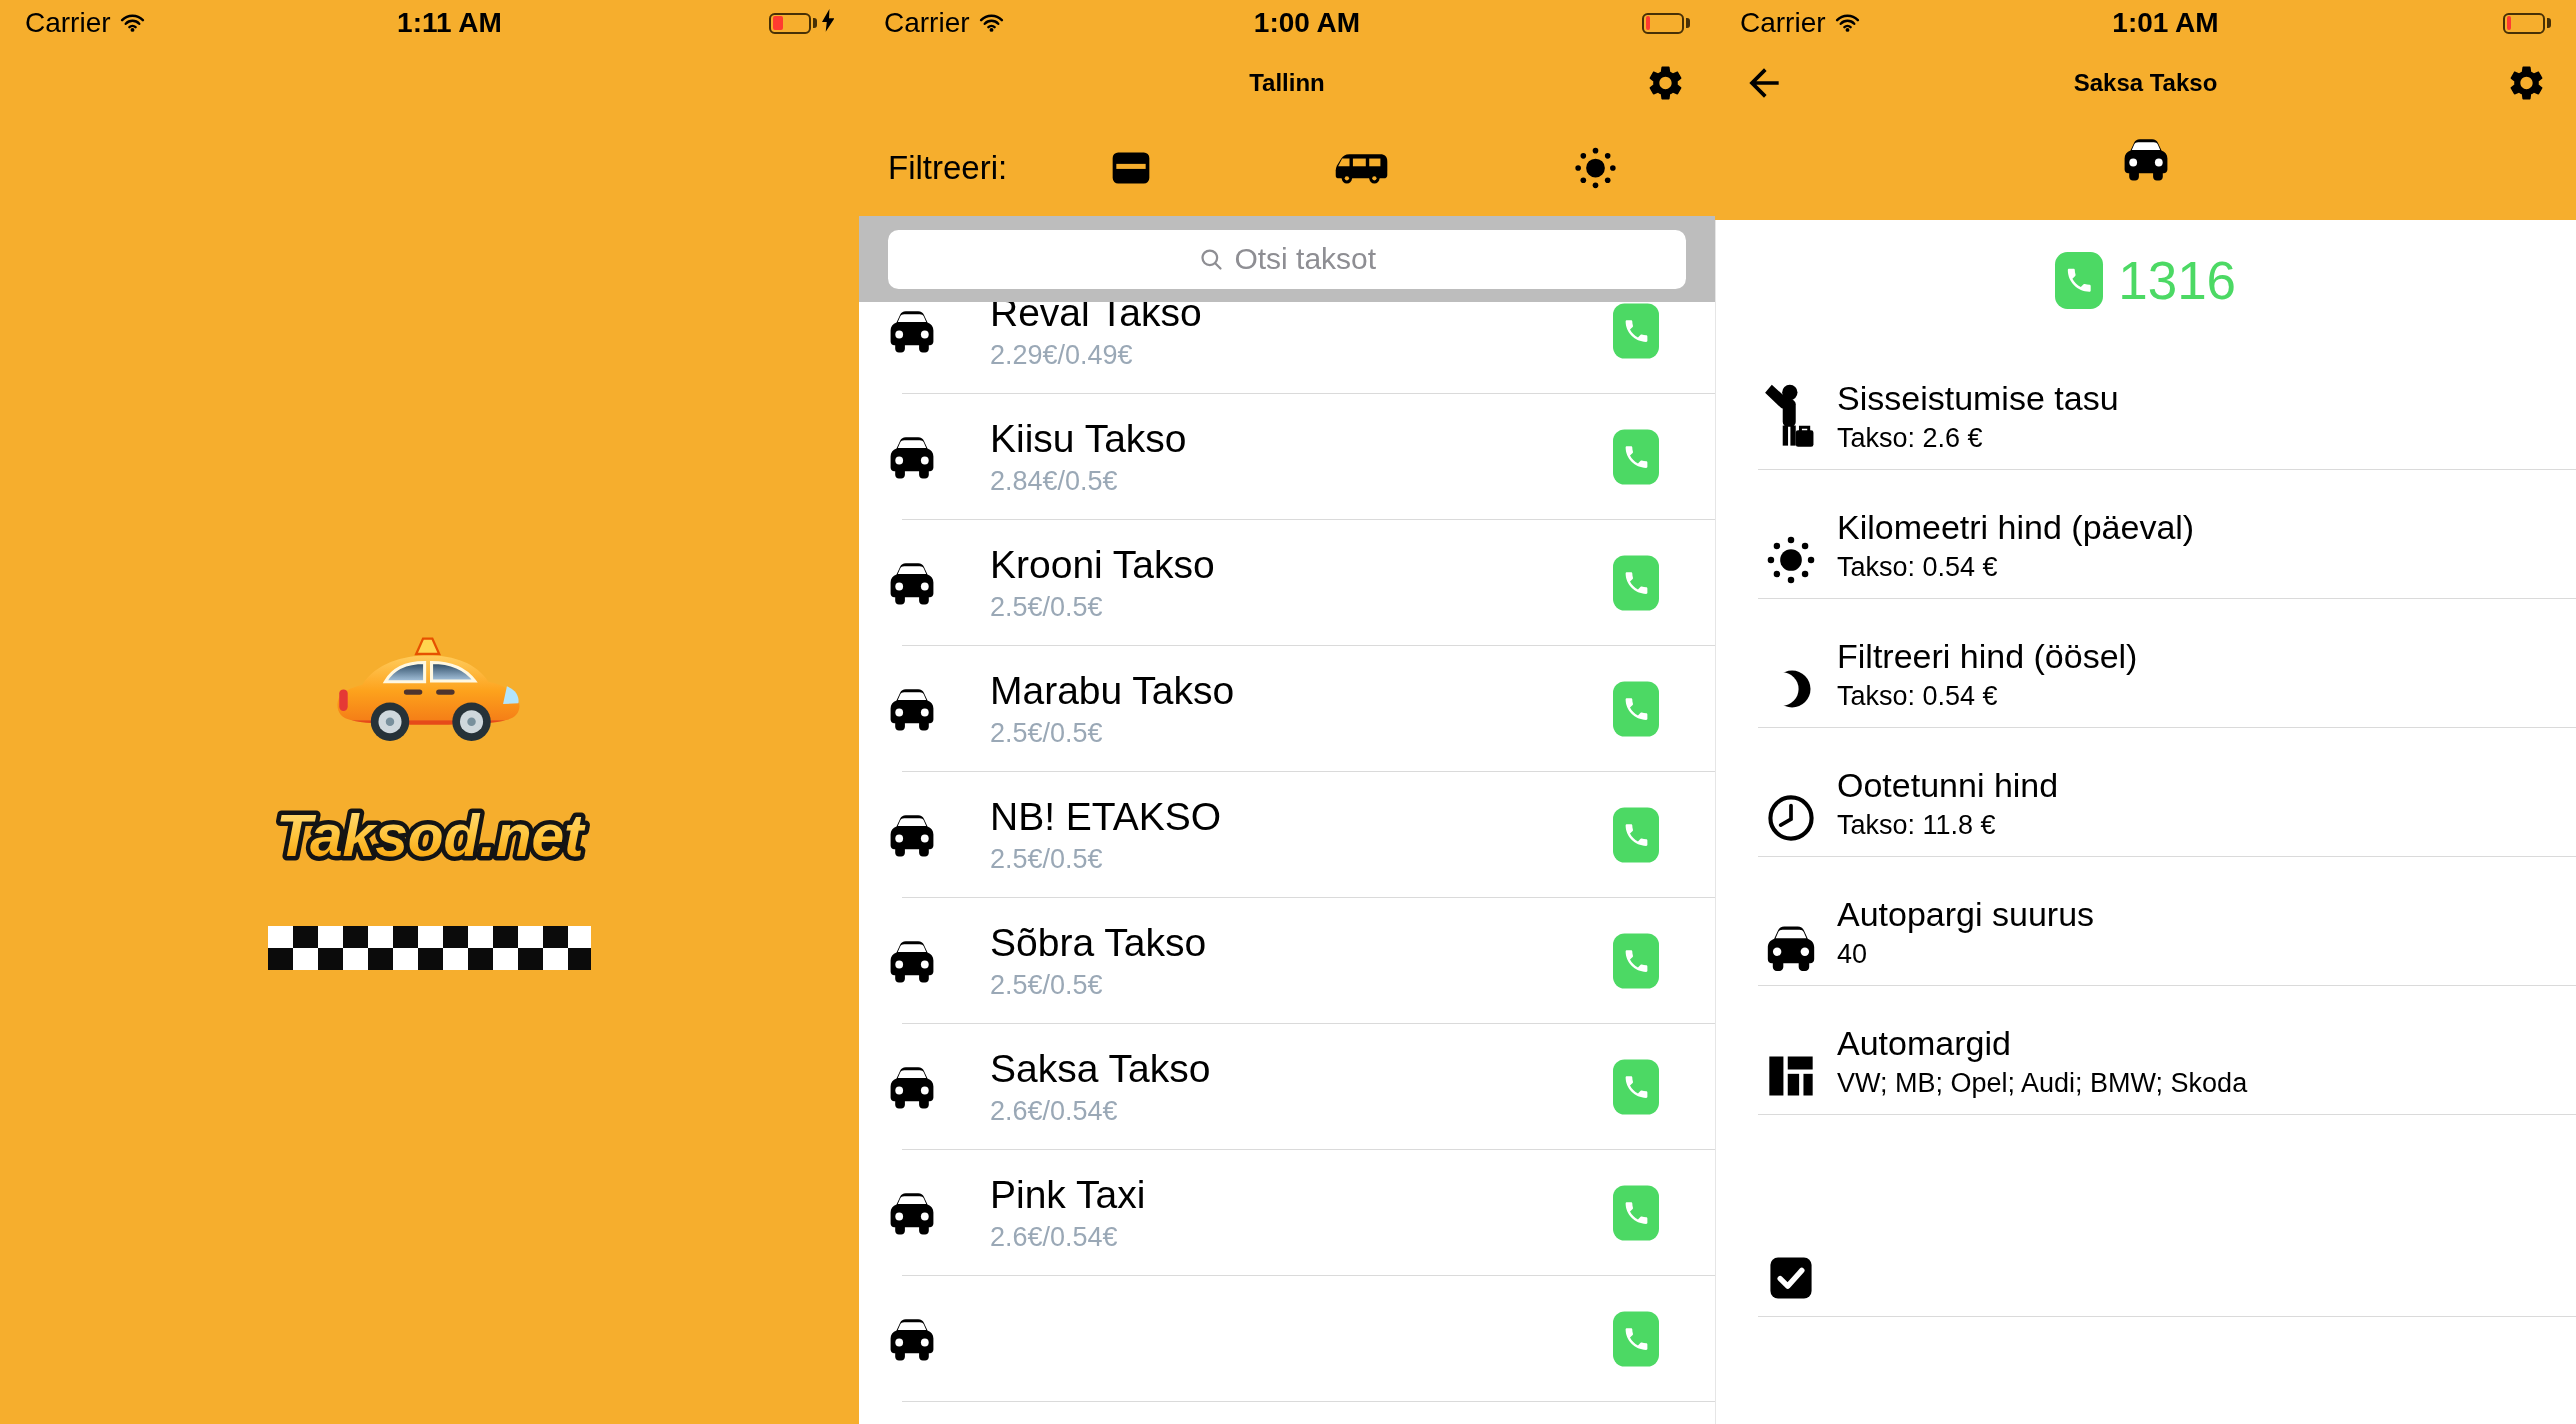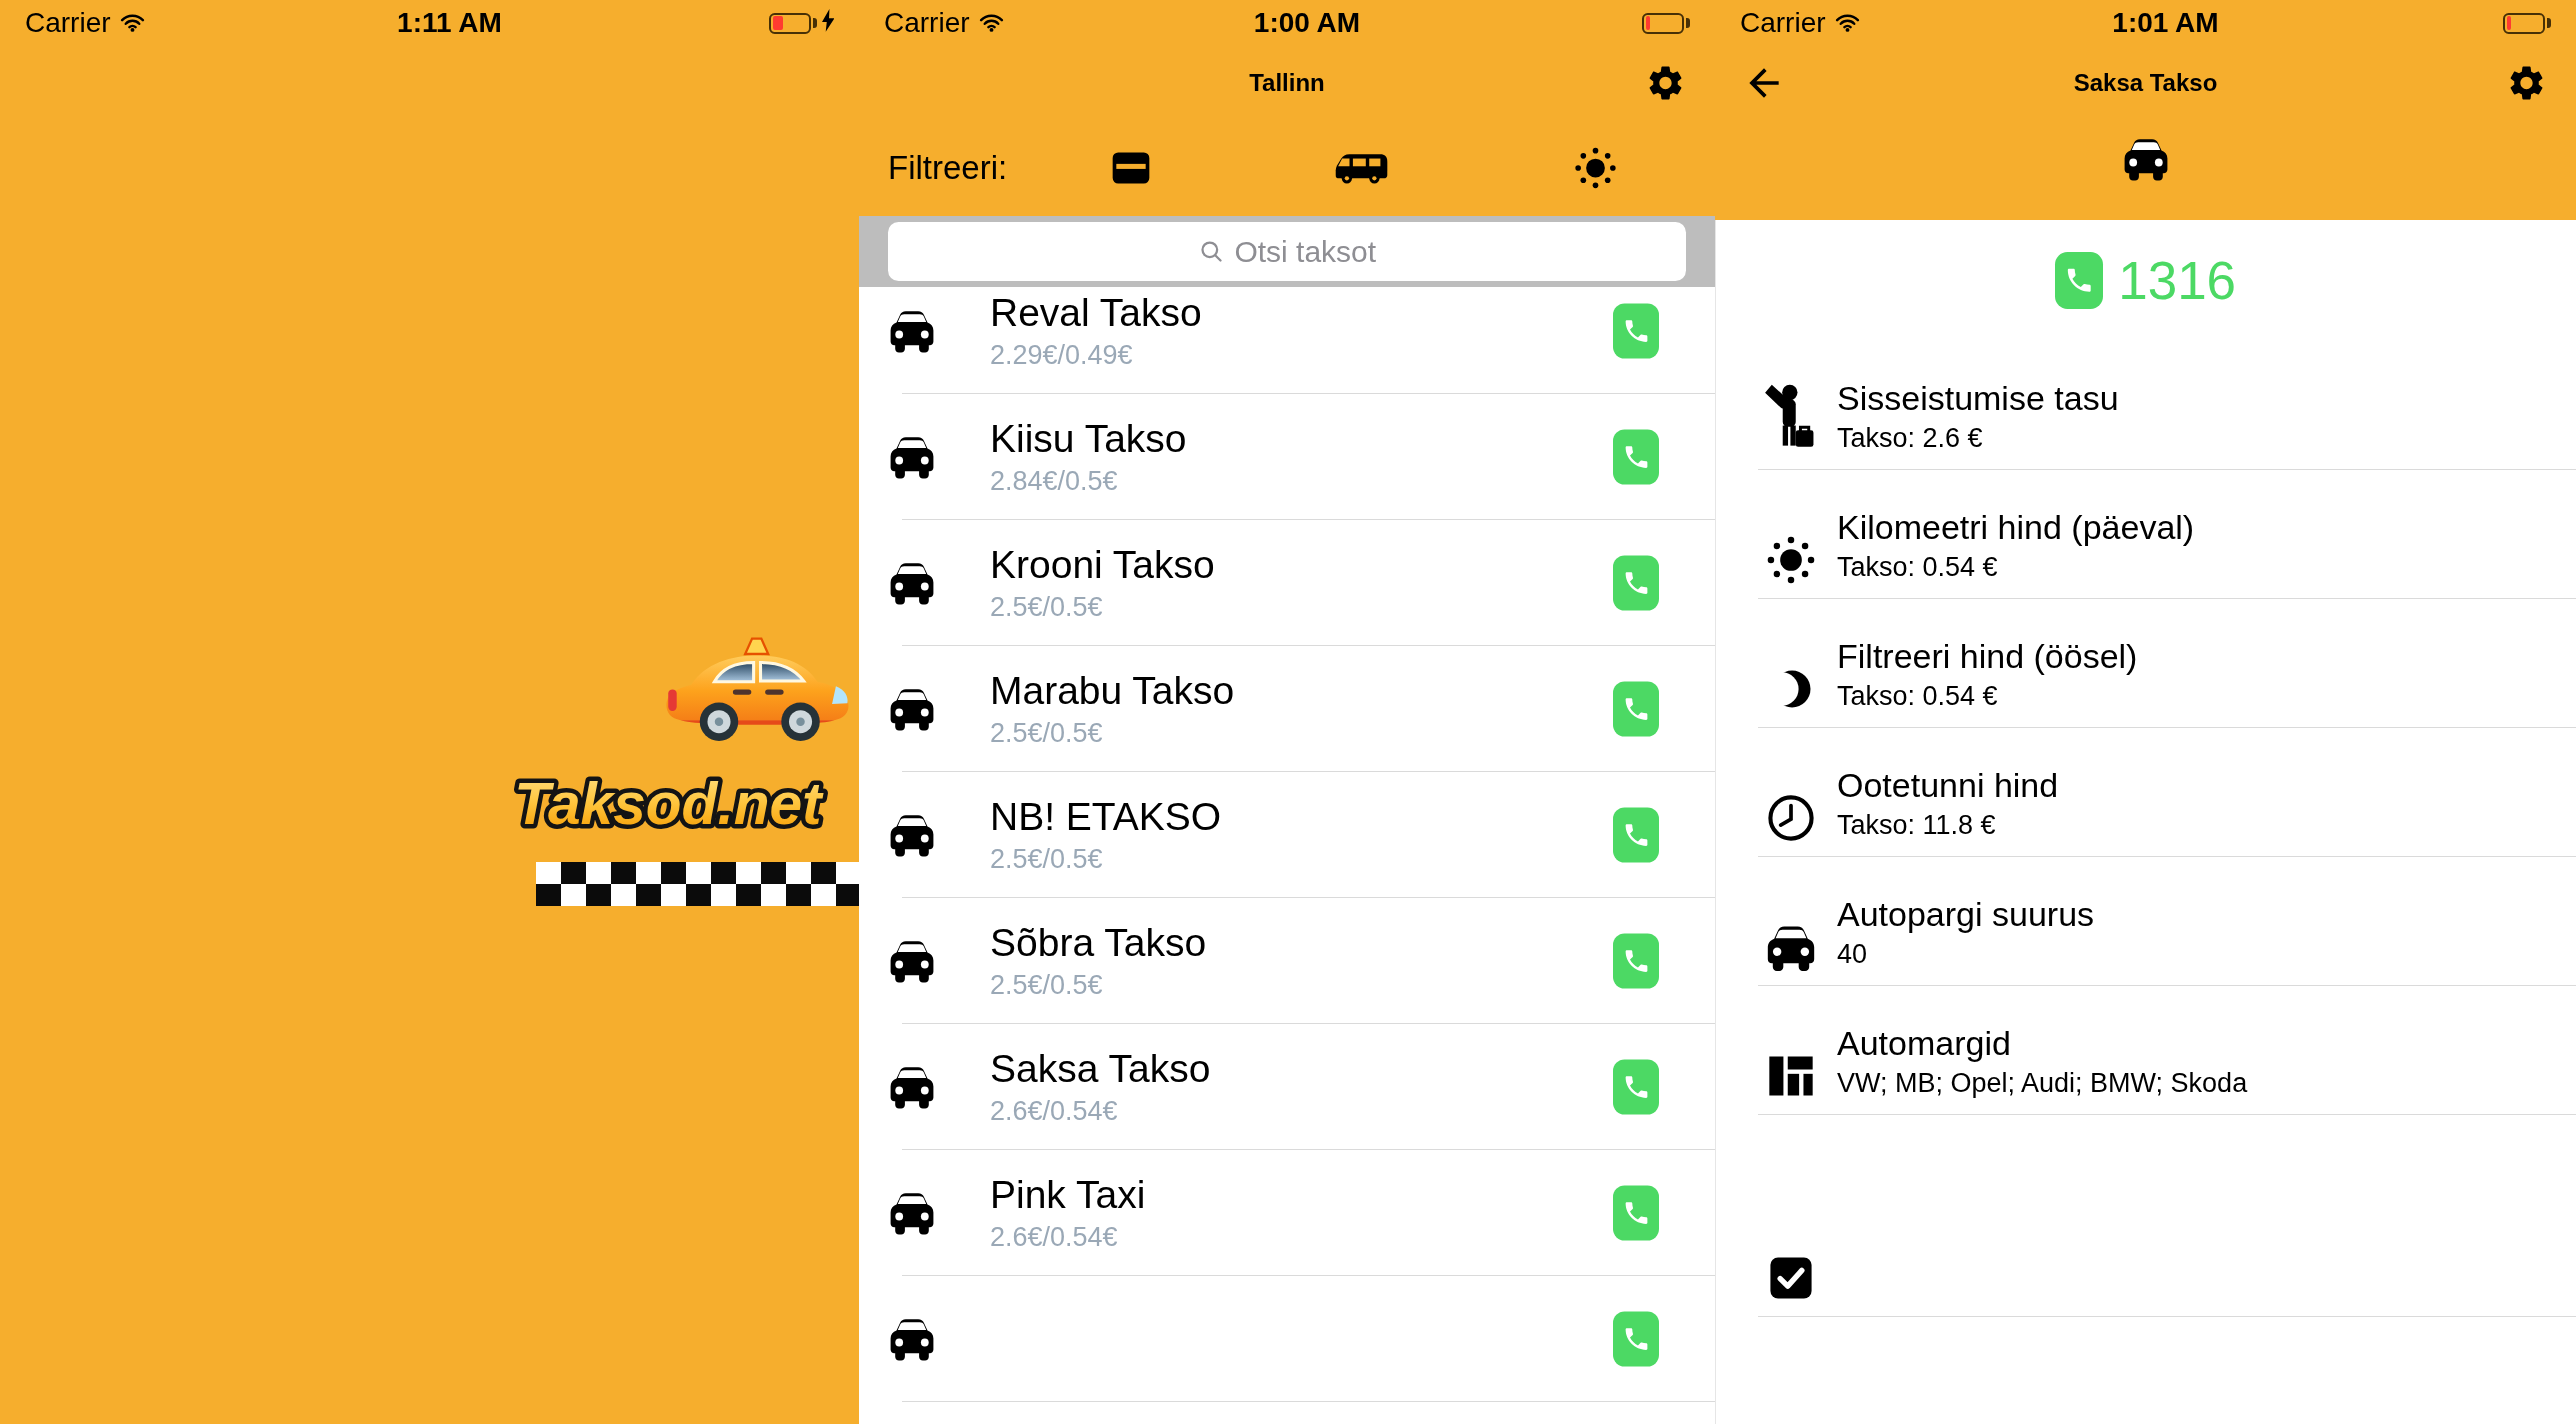--- a/index.html
+++ b/index.html
@@ -35,21 +35,21 @@
   .nav-gear{position:absolute; right:29px; top:50%; transform:translateY(-50%); background:none; border:none; cursor:pointer; line-height:0;}
   .nav-back{position:absolute; left:27px; top:50%; transform:translateY(-50%); background:none; border:none; cursor:pointer; line-height:0;}
   .filter-row{position:absolute; top:120px; left:0; right:0; height:95px;}
   .filter-label{position:absolute; left:29px; top:50%; transform:translateY(-50%); font-size:33px;}
   .f-icon{position:absolute; top:50%; transform:translateY(-50%); background:none; border:none; cursor:pointer; line-height:0;}
   .f-card{left:250px;} .f-van{left:475px;} .f-sun{left:714px;}
   .hdr-car{position:absolute; left:0; right:0; top:136px; text-align:center; line-height:0;}
   .hdr-car svg{width:48px;}
 
   
-  .search-band{position:absolute; top:216px; left:0; right:0; height:71px; background:var(--band); z-index:5; display:flex; align-items:center; padding:0 29px;}
+  .search-band{position:absolute; top:216px; left:0; right:0; height:86px; background:var(--band); z-index:5; display:flex; align-items:center; padding:0 29px;}
   .search-field{flex:1; height:59px; background:#fff; border-radius:10.5px; display:flex; align-items:center; justify-content:center; gap:9.5px; color:var(--ph); font-size:30px;}
   .taxi-list{position:absolute; top:216px; left:0; right:0; bottom:0; background:#fff; z-index:1;}
   .trow{height:126px; position:relative; display:flex; align-items:center; padding-left:29px;gap:25px;}
   .trow:first-child{margin-top:52px;}
   .trow::after{content:''; position:absolute; left:43px; right:0; bottom:0; height:1px; background:var(--divider);}
   .caricon{width:48px; line-height:0; flex:0 0 48px; text-align:center;}
   .caricon svg{width:48px;}
   .tinfo{margin-left:29px; display:flex; flex-direction:column;}
   .tname{font-size:39px;}
   .tprice{font-size:27px; color:var(--price); margin-top:4.8px;}
@@ -65,21 +65,21 @@
   .drow{position:relative; display:flex; align-items:flex-end; min-height:129px; padding:13.4px 40px 13.4px 48px;}
   .drow:last-child{min-height:202px;}
   .drow::after{content:''; position:absolute; left:43px; right:0; bottom:0; height:1px; background:var(--divider);}
   .dicon{flex:0 0 55px; width:55px; text-align:center; line-height:0;}
   .dicon svg{width:52px;}
   .dtext{margin-left:19px;}
   .dtitle{font-size:34px;}
   .dvalue{font-size:27px; margin-top:3px; line-height:1.32;}
 
   
-  .logo-wrap{position:absolute; top:634px; left:0; right:0; display:flex; flex-direction:column; align-items:flex-end;}
+  .logo-wrap{position:absolute; top:634px; left:0; right:0; display:flex; flex-direction:column; align-items:center;gap:32px;}
   .logo-taxi{line-height:0;}
   .logo-text{margin-top:3.8px; line-height:0;}
   .checkers{margin-top:15.3px; width:323px; height:44px;
     background:conic-gradient(#0b0b0b 90deg,#fff 90deg 180deg,#0b0b0b 180deg 270deg,#fff 270deg);
     background-size:50px 44px;}
 </style>
 </head>
 <body>
 
 <div class="app">

